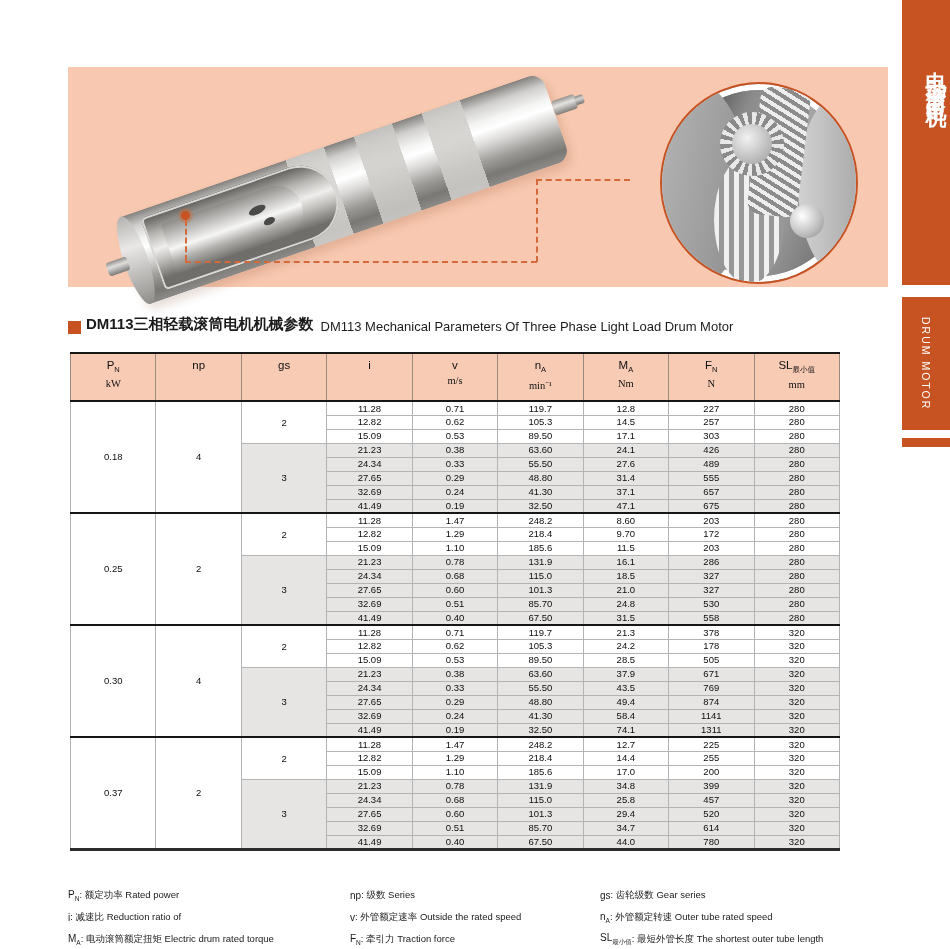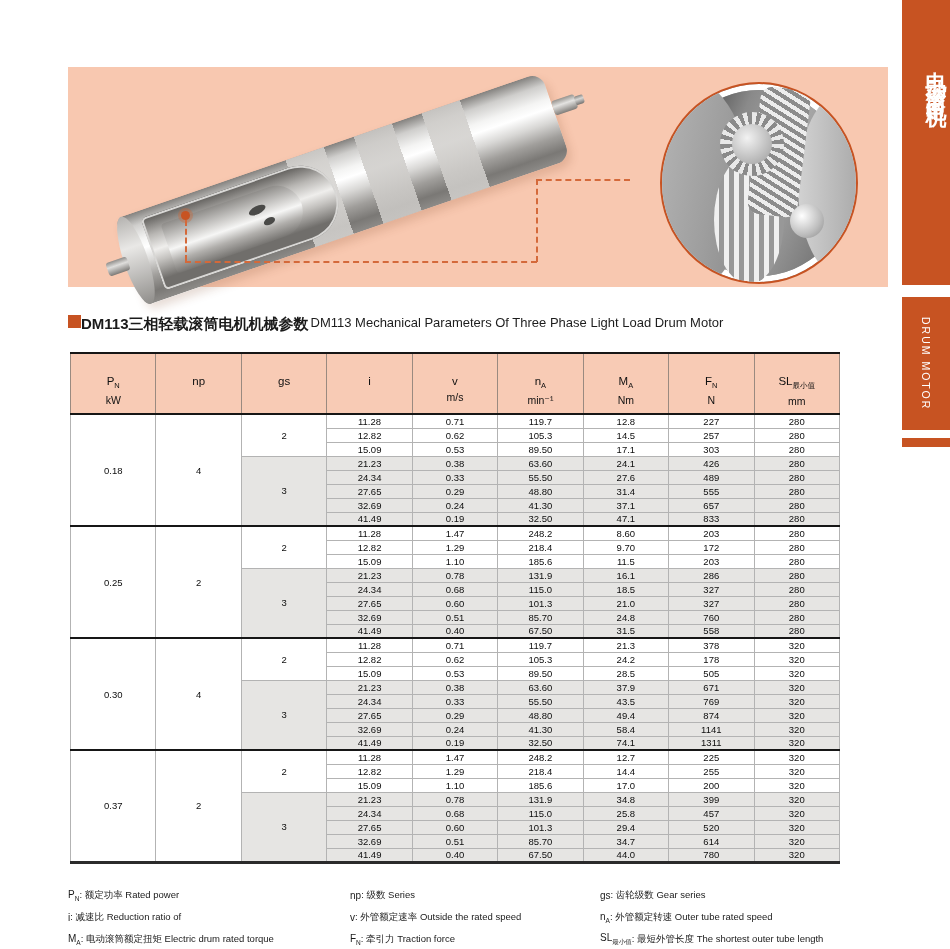--- a/index.html
+++ b/index.html
@@ -66,36 +66,36 @@
   .gearD{position:absolute;left:58px;top:28px;width:64px;height:64px;border-radius:50%;
     background:repeating-conic-gradient(#e8e8e8 0 9deg,#8a8a8a 9deg 18deg);}
   .gearD:after{content:"";position:absolute;inset:12px;border-radius:50%;
     background:radial-gradient(circle at 38% 35%,#f2f2f2,#b5b5b5 70%,#9a9a9a);}
   .flange{position:absolute;right:-34px;top:8px;width:92px;height:186px;border-radius:50%;
     background:linear-gradient(90deg,#d2d2d2,#aeaeae 60%,#c6c6c6);}
   .pin{position:absolute;left:128px;top:120px;width:34px;height:34px;border-radius:50%;
     background:radial-gradient(circle at 35% 35%,#fff,#bdbdbd 60%,#8a8a8a);}
 
   
-  .sec-title{position:absolute;left:68px;top:315px;display:flex;align-items:flex-start;white-space:nowrap;}
+  .sec-title{position:absolute;left:68px;top:315px;display:flex;align-items:flex-end;gap:5px;white-space:nowrap;}
   .sq{width:13px;height:13px;background:var(--accent);flex:none;}
   .t-zh{font-size:15px;font-weight:bold;color:#1a1a1a;}
   .t-en{font-size:13px;color:#1d1d1d;margin-left:2px;}
 
   
   table.params{position:absolute;left:70px;top:352px;width:770px;border-collapse:collapse;table-layout:fixed;
     border-top:2.5px solid var(--line-thick);border-bottom:3px solid #2b2b2b;
     border-left:1px solid var(--line-thin);border-right:1px solid var(--line-thin);}
   table.params th,table.params td{border:1px solid var(--line-thin);text-align:center;vertical-align:middle;}
   table.params thead th{background:var(--salmon);border-bottom:2px solid var(--line-thick);
     border-left:1px solid #9a8a80;border-right:1px solid #9a8a80;
-    font-weight:normal;padding:21px 0 6px;font-size:11.5px;height:48px;vertical-align:top;}
+    font-weight:normal;padding:5px 0 6px;font-size:11.5px;height:48px;vertical-align:top;}
   .hm{font-size:11.5px;}
   th sub{font-size:7.5px;}
-  .hu{font-size:10.5px;margin-top:4px;min-height:12px;}
+  .hu{font-size:10.5px;margin-top:4px;min-height:12px;font-family:Liberation Serif, serif;}
   table.params tbody td{font-size:9.5px;height:14px;line-height:1;padding:1px 0;color:#0d0d0d;}
   tr.gs td{border-top:2px solid var(--line-thick);}
   tr.g td,td.g{background:var(--gray_row);}
 
   
   .notes{position:absolute;top:884px;font-size:9.5px;color:#1a1a1a;}
   .notes .line{height:22px;display:flex;align-items:center;white-space:nowrap;}
   .notes .sym{font-size:10px;}
   .notes sub{font-size:6.5px;}
   #notes-col-0{left:68px;} #notes-col-1{left:350px;} #notes-col-2{left:600px;}
@@ -212,21 +212,21 @@
           <td>41.30</td>
           <td>37.1</td>
           <td>657</td>
           <td>280</td>
         </tr>
         <tr class="g">
           <td>41.49</td>
           <td>0.19</td>
           <td>32.50</td>
           <td>47.1</td>
-          <td>833</td>
+          <td>675</td>
           <td>280</td>
         </tr>
         <tr class="gs">
           <td rowspan="8">0.25</td>
           <td rowspan="8">2</td>
           <td rowspan="3">2</td>
           <td>11.28</td>
           <td>1.47</td>
           <td>248.2</td>
           <td>8.60</td>
@@ -272,21 +272,21 @@
           <td>101.3</td>
           <td>21.0</td>
           <td>327</td>
           <td>280</td>
         </tr>
         <tr class="g">
           <td>32.69</td>
           <td>0.51</td>
           <td>85.70</td>
           <td>24.8</td>
-          <td>760</td>
+          <td>530</td>
           <td>280</td>
         </tr>
         <tr class="g">
           <td>41.49</td>
           <td>0.40</td>
           <td>67.50</td>
           <td>31.5</td>
           <td>558</td>
           <td>280</td>
         </tr>

